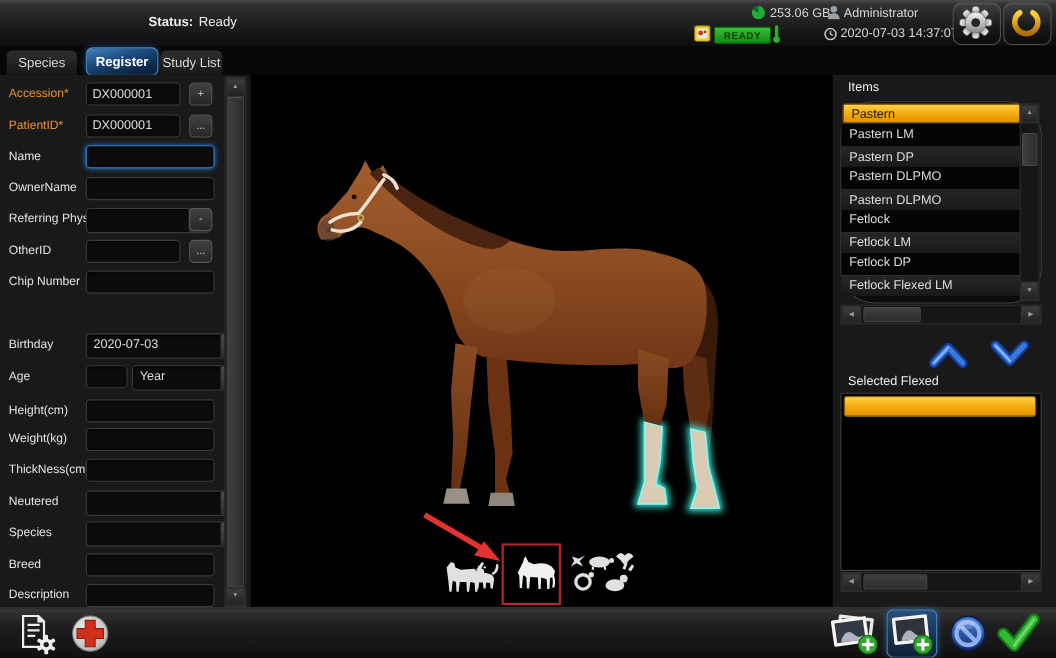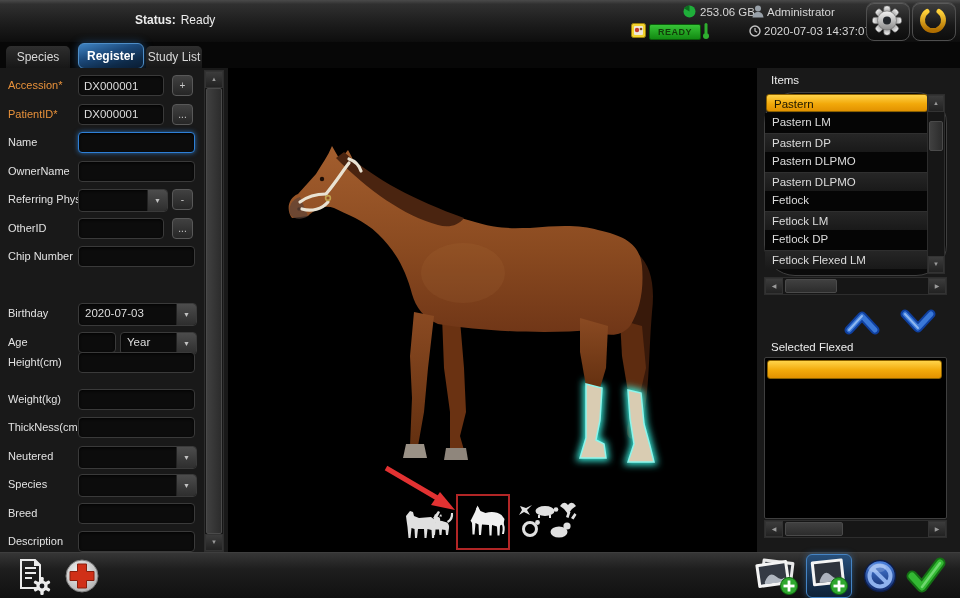--- a/index.html
+++ b/index.html
@@ -32,21 +32,21 @@
   .left-panel{left:0;top:68px;width:228px;height:484px;background:#191919;overflow:hidden;}
   .frow{position:absolute;left:0;width:228px;height:22px;}
   .flabel{position:absolute;left:8px;top:4px;font-size:11px;color:#e2e2e2;white-space:nowrap;}
   .flabel.req{color:#e8913a;}
   .finput{position:absolute;top:0;height:19px;background:#0c0c0c;border:1px solid #3a3a3a;border-radius:4px;
     color:#ddd;font-size:11.5px;padding:0 5px;font-family:"Liberation Sans",sans-serif;
     box-shadow:inset 0 1px 3px rgba(0,0,0,.9);outline:none;}
   .finput.focused{border-color:#2e7fd6;box-shadow:0 0 5px rgba(46,127,214,.8),inset 0 1px 3px #000;}
   .x78{left:78px;} .w117{width:105px;} .w86{width:74px;} .w38{width:26px;}
   .fselect{position:absolute;top:0;left:78px;height:21px;background:#0c0c0c;border:1px solid #3a3a3a;
-    border-radius:4px;box-shadow:inset 0 1px 3px rgba(0,0,0,.9);}
+    border-radius:4px;box-shadow:inset 0 1px 3px rgba(0,0,0,.9);padding-left:24px;}
   .fsel-val{position:absolute;left:6px;top:3px;font-size:11.5px;color:#ddd;white-space:nowrap;}
   .caretbox{position:absolute;right:0;top:0;bottom:0;width:19px;border-left:1px solid #222;
     background:linear-gradient(180deg,#4c4c4c,#2e2e2e);border-radius:0 3px 3px 0;
     color:#c2c2c2;font-size:7px;text-align:center;line-height:21px;}
   .sidebtn{position:absolute;left:172px;top:0;width:21px;height:21px;border-radius:4px;
     background:linear-gradient(180deg,#414141,#262626);border:1px solid #585858;color:#c8c8c8;
     font-size:10px;line-height:19px;text-align:center;padding:0;font-family:"Liberation Sans",sans-serif;}
 
   
   .vscroll{background:#161616;border:1px solid #2d2d2d;}
@@ -212,21 +212,21 @@
       </div>
     </div>
     <div class="frow" style="top:263.5px">
       <span class="flabel">Age</span>
       <input class="finput x78 w38" value="" style="">
       <div class="fselect" style="left:120px;width:75px">
         <span class="fsel-val">Year</span>
         <span class="caretbox"><span>▼</span></span>
       </div>
     </div>
-    <div class="frow" style="top:284px">
+    <div class="frow" style="top:295px">
       <span class="flabel">Height(cm)</span>
       <input class="finput x78 w117" value="" style="">
     </div>
     <div class="frow" style="top:320.5px">
       <span class="flabel">Weight(kg)</span>
       <input class="finput x78 w117" value="" style="">
     </div>
     <div class="frow" style="top:349px">
       <span class="flabel">ThickNess(cm)</span>
       <input class="finput x78 w117" value="" style="">

